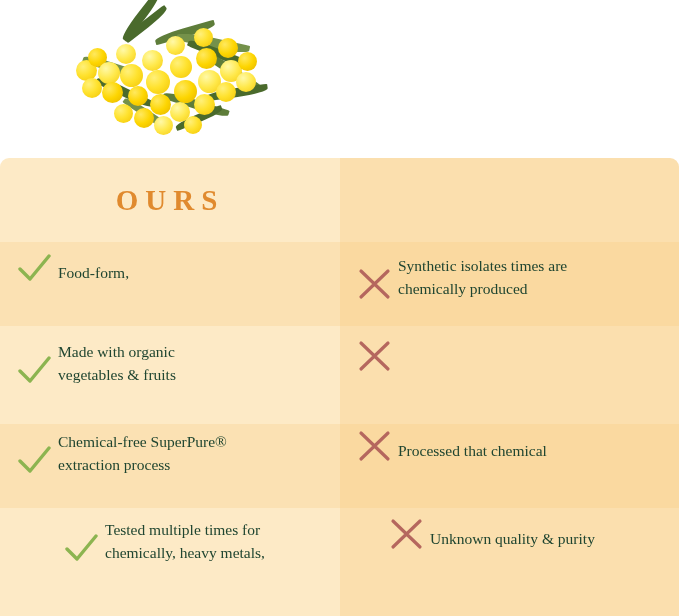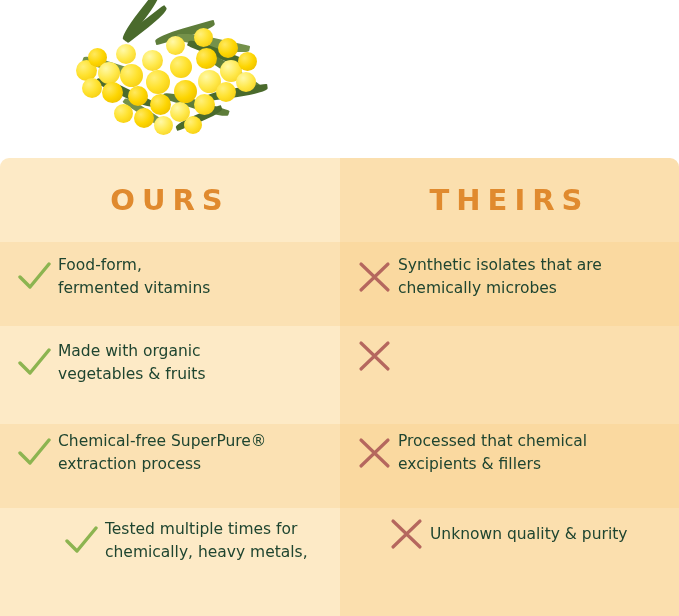--- a/index.html
+++ b/index.html
@@ -1,20 +1,20 @@
 <!DOCTYPE html>
 <html><head>
 <meta charset="utf-8">
 <style>
   html,body{margin:0;padding:0;}
   body{
     width:679px;height:616px;overflow:hidden;background:#ffffff;
     font-family:"DejaVu Sans","Liberation Sans",sans-serif;
   }
-  .page{position:relative;width:634px;height:616px;}
+  .page{position:relative;width:634px;height:616px;font-family:Liberation Serif, serif;}
 
   
   .hero{position:absolute;left:0;top:0;width:679px;height:158px;background:#fff;}
   .hero-cell{position:absolute;top:0;height:158px;width:339px;}
   .hero-left{left:0;}
   .hero-right{left:340px;}
 
   
   .flower{position:absolute;left:58px;top:4px;width:220px;height:150px;}
   .leaf{position:absolute;background:#5e7d3a;border-radius:50% 6% 50% 6%;transform-origin:50% 50%;}
@@ -31,21 +31,21 @@
   .col-ours{left:0;width:340px;background:#fdeac6;}
   .col-theirs{left:340px;width:339px;background:#fbdfae;}
 
   
   .stripe{position:absolute;left:0;width:100%;background:rgba(246,196,116,.22);}
 
   .head{position:absolute;left:0;top:0;width:100%;height:84px;
     display:flex;align-items:center;justify-content:center;}
   .head-txt{font-size:29px;font-weight:700;color:#e08a2e;letter-spacing:7px;}
 
-  .row{position:absolute;left:0;width:100%;display:flex;align-items:center;}
+  .row{position:absolute;left:0;width:100%;display:flex;align-items:flex-end;}
   .mark{flex:0 0 auto;width:40px;margin-left:18px;padding-top:4px;}
   .mark svg{display:block;}
   .txt{font-size:15.5px;line-height:23px;color:#1f4530;padding-top:4px;padding-right:10px;}
 </style>
 </head>
 <body>
 
 <div class="page">
 
   <div class="hero">
@@ -113,21 +113,20 @@
       </div>
 
       <div class="row" style="top:92px;">
         <span class="mark">
           <svg width="34" height="30" viewBox="0 0 34 30">
               <path d="M2 15 L12 25 L31 2" fill="none" stroke="#8cb450" stroke-width="3.4" stroke-linecap="round" stroke-linejoin="round"></path>
             </svg>
         </span>
         <span class="txt">
           <span>Food-form,</span><br>
-          <span>fermented vitamins</span>
         </span>
       </div>
 
       <div class="row" style="top:268px;">
         <span class="mark">
           <svg width="34" height="30" viewBox="0 0 34 30">
               <path d="M2 15 L12 25 L31 2" fill="none" stroke="#8cb450" stroke-width="3.4" stroke-linecap="round" stroke-linejoin="round"></path>
             </svg>
         </span>
         <span class="txt">
@@ -158,33 +157,30 @@
           <span>Tested multiple times for</span><br>
           <span>chemically, heavy metals,</span><br>
         </span>
       </div>
     </div>
 
     <div class="col col-theirs">
       <div class="stripe" style="top:84px;height:84px;"></div>
       <div class="stripe" style="top:266px;height:84px;"></div>
 
-      <div class="head">
-        <span class="head-txt">THEIRS</span>
-      </div>
 
       <div class="row" style="top:92px;">
         <span class="mark">
           <svg width="34" height="32" viewBox="0 0 34 32">
               <path d="M3 3 L30 29 M30 3 L3 29" fill="none" stroke="#b5675e" stroke-width="3.2" stroke-linecap="round"></path>
             </svg>
         </span>
         <span class="txt">
-          <span>Synthetic isolates that are</span><br>
-          <span>chemically microbes</span>
+          <span>Synthetic isolates times are</span><br>
+          <span>chemically produced</span>
         </span>
       </div>
 
       <div class="row" style="top:178px;">
         <span class="mark">
           <svg width="34" height="32" viewBox="0 0 34 32">
               <path d="M3 3 L30 29 M30 3 L3 29" fill="none" stroke="#b5675e" stroke-width="3.2" stroke-linecap="round"></path>
             </svg>
         </span>
         <span class="txt">
@@ -193,21 +189,20 @@
       </div>
 
       <div class="row" style="top:268px;">
         <span class="mark">
           <svg width="34" height="32" viewBox="0 0 34 32">
               <path d="M3 3 L30 29 M30 3 L3 29" fill="none" stroke="#b5675e" stroke-width="3.2" stroke-linecap="round"></path>
             </svg>
         </span>
         <span class="txt">
           <span>Processed that chemical</span><br>
-          <span>excipients &amp; fillers</span>
         </span>
       </div>
 
       <div class="row" style="top:356px;margin-left:32px;">
         <span class="mark">
           <svg width="34" height="32" viewBox="0 0 34 32">
               <path d="M3 3 L30 29 M30 3 L3 29" fill="none" stroke="#b5675e" stroke-width="3.2" stroke-linecap="round"></path>
             </svg>
         </span>
         <span class="txt">

